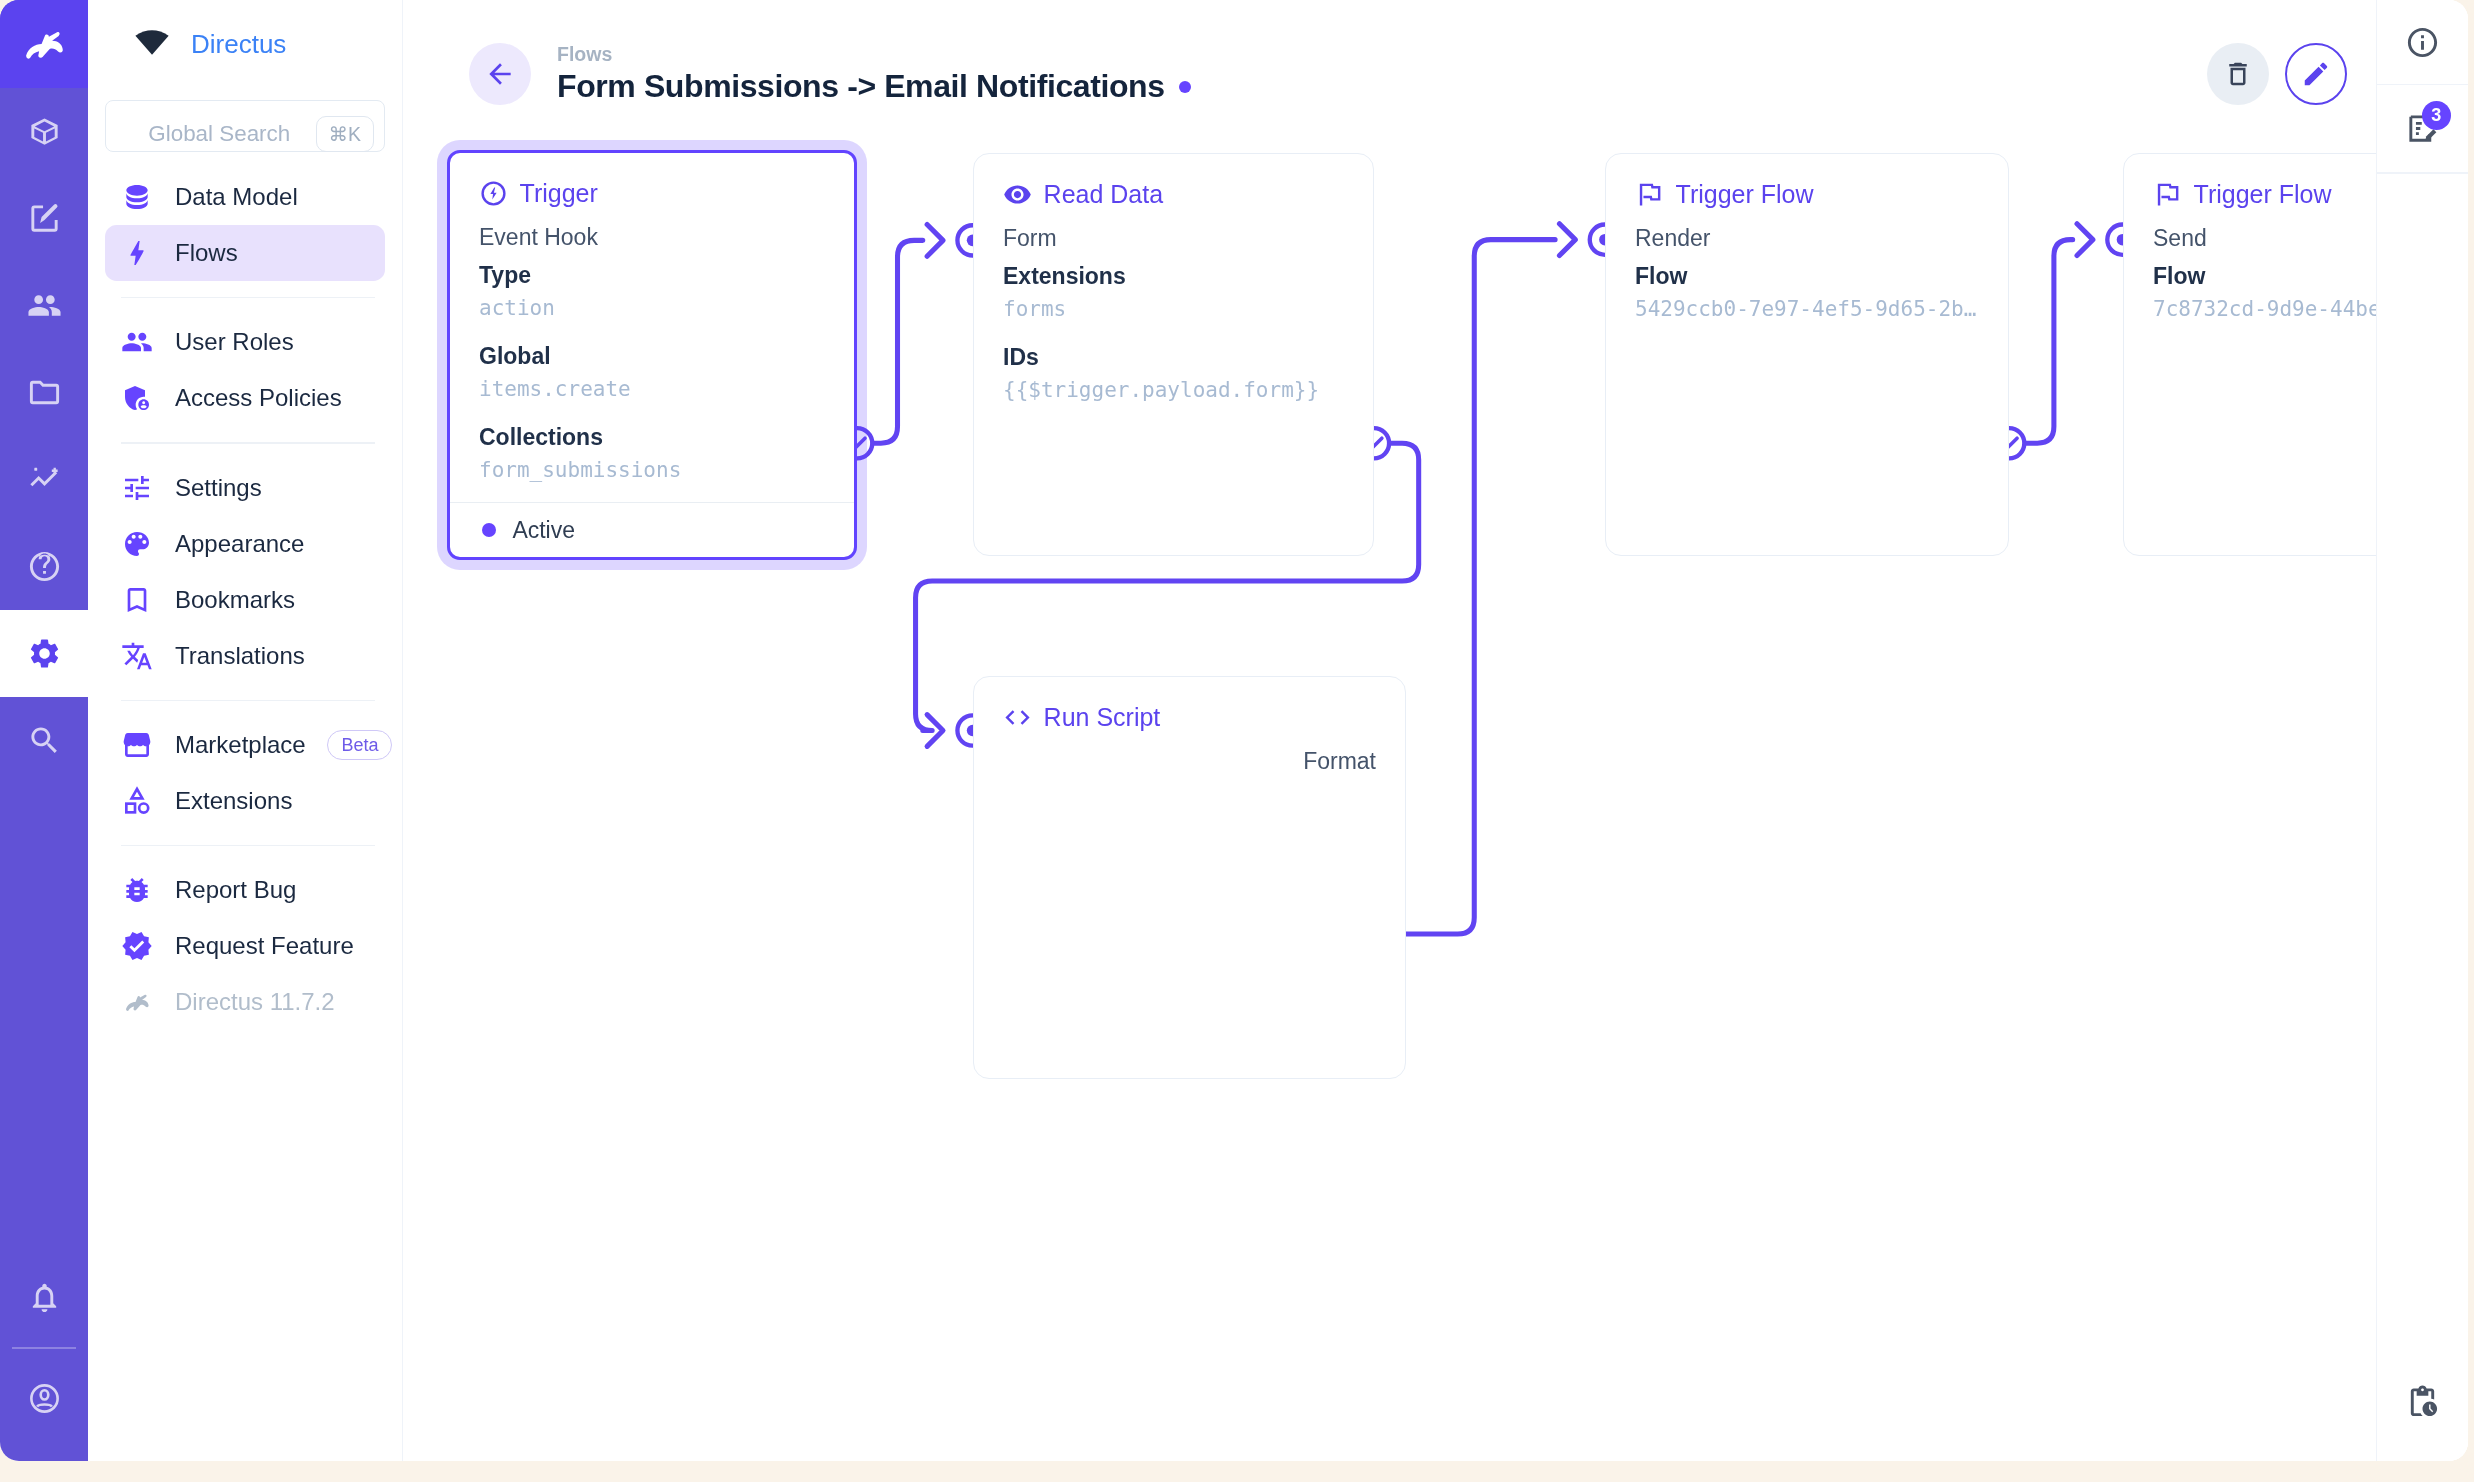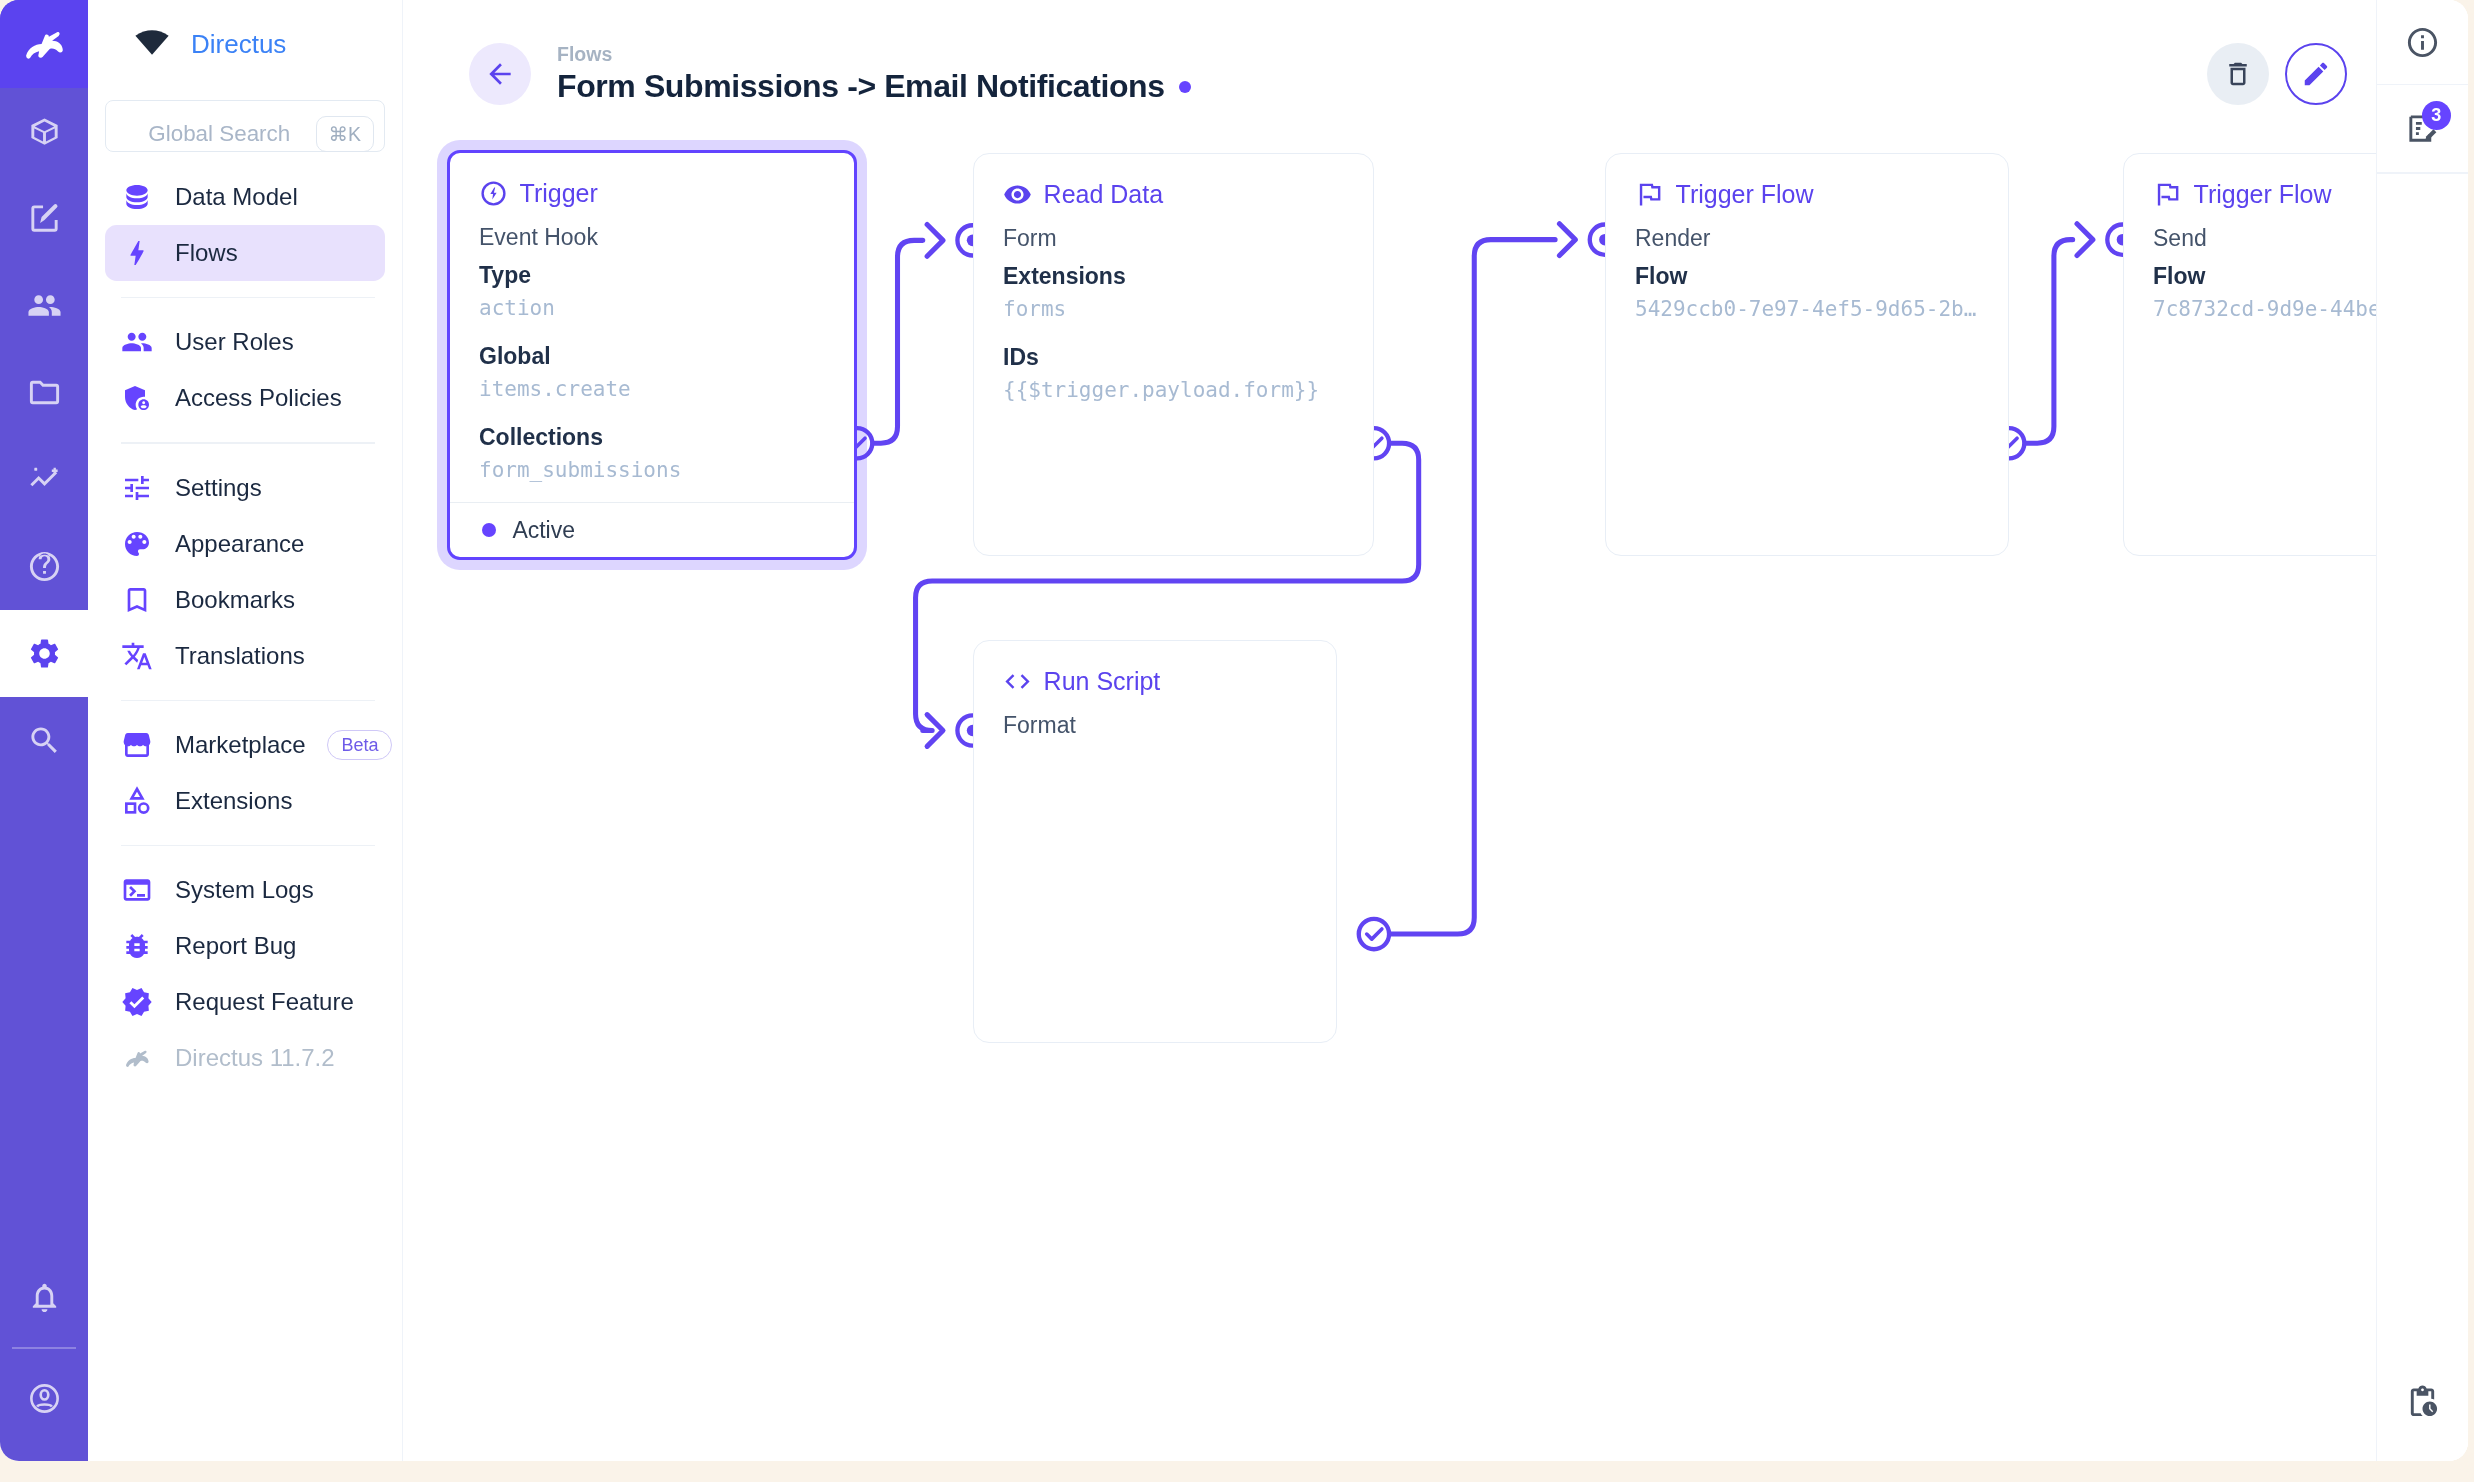--- a/index.html
+++ b/index.html
@@ -248,26 +248,20 @@
         <svg viewBox="0 0 24 24" fill="none" stroke="currentColor" stroke-width="2">
             <path d="M12 3l4 7H8l4-7z"></path>
             <rect x="4" y="14" width="6.5" height="6.5"></rect>
             <circle cx="17" cy="17.3" r="3.4"></circle>
           </svg>
         <span class="lbl">Extensions</span>
       </div>
 
       <div class="nav-divider"></div>
 
-      <div class="nav-item">
-        <svg viewBox="0 0 24 24" fill="currentColor">
-            <path d="M20 4H4c-1.1 0-2 .9-2 2v12c0 1.1.9 2 2 2h16c1.1 0 2-.9 2-2V6c0-1.1-.9-2-2-2zm0 14H4V8h16v10zm-2-1h-6v-2h6v2zM7.5 17l-1.41-1.41L8.67 13l-2.59-2.59L7.5 9l4 4-4 4z"></path>
-          </svg>
-        <span class="lbl">System Logs</span>
-      </div>
 
       <div class="nav-item">
         <svg viewBox="0 0 24 24" fill="currentColor">
             <path d="M20 8h-2.81c-.45-.78-1.07-1.45-1.82-1.96L17 4.41 15.59 3l-2.17 2.17C12.96 5.06 12.49 5 12 5c-.49 0-.96.06-1.41.17L8.41 3 7 4.41l1.62 1.63C7.88 6.55 7.26 7.22 6.81 8H4v2h2.09c-.05.33-.09.66-.09 1v1H4v2h2v1c0 .34.04.67.09 1H4v2h2.81c1.04 1.79 2.97 3 5.19 3s4.15-1.21 5.19-3H20v-2h-2.09c.05-.33.09-.66.09-1v-1h2v-2h-2v-1c0-.34-.04-.67-.09-1H20V8zm-6 8h-4v-2h4v2zm0-4h-4v-2h4v2z"></path>
           </svg>
         <span class="lbl">Report Bug</span>
       </div>
 
       <div class="nav-item">
         <svg viewBox="0 0 24 24" fill="currentColor">
@@ -423,21 +417,21 @@
           <svg viewBox="0 0 24 24" fill="none" stroke="currentColor" stroke-width="2">
               <path d="M5 21V4h9l.4 2H20v10h-6.5l-.4-2H7"></path>
             </svg>
           <span class="card-title">Trigger Flow</span>
         </div>
         <div class="row-plain">Send</div>
         <div class="row-label" style="margin-top:1.4px;">Flow</div>
         <div class="row-mono">7c8732cd-9d9e-44be</div>
       </div>
 
-      <div class="card" style="left:570px; top:640px; width:364px;">
+      <div class="card" style="left:570px; top:676px; width:433px;text-align:right;">
         <div class="card-head">
           <svg viewBox="0 0 24 24" fill="currentColor">
               <path d="M9.4 16.6L4.8 12l4.6-4.6L8 6l-6 6 6 6 1.4-1.4zm5.2 0l4.6-4.6-4.6-4.6L16 6l6 6-6 6-1.4-1.4z"></path>
             </svg>
           <span class="card-title">Run Script</span>
         </div>
         <div class="row-plain">Format</div>
       </div>
 
     </div>

